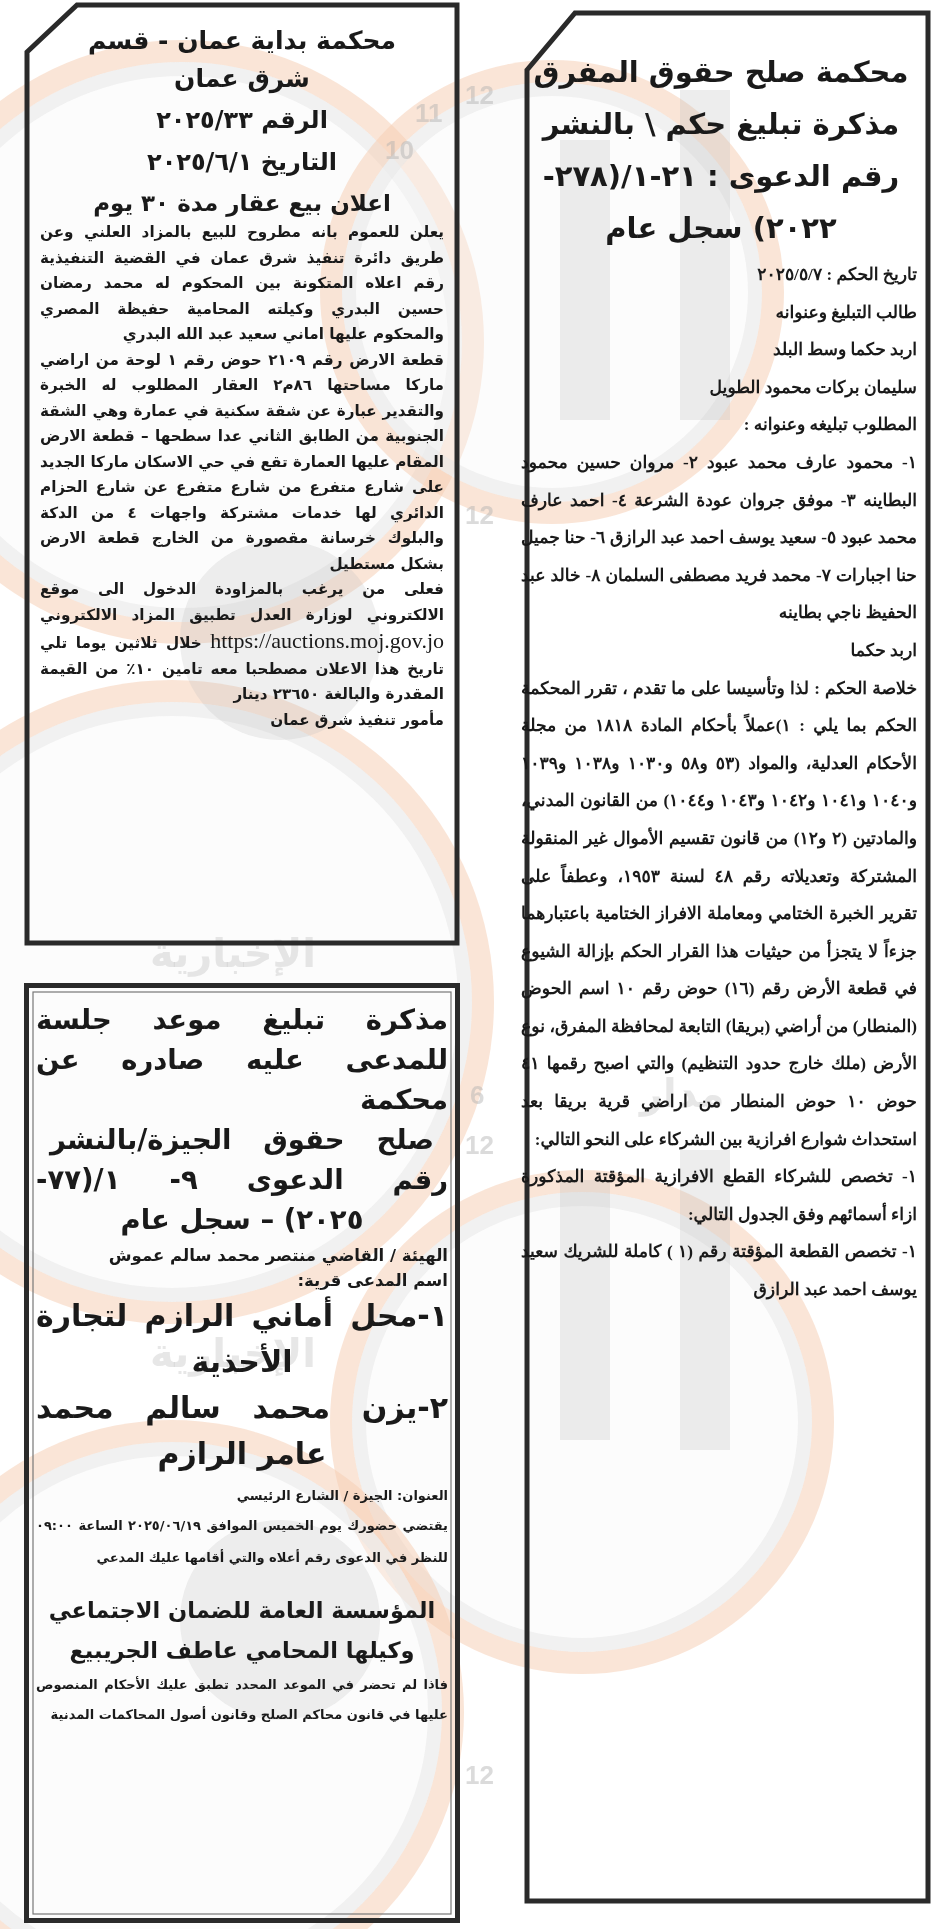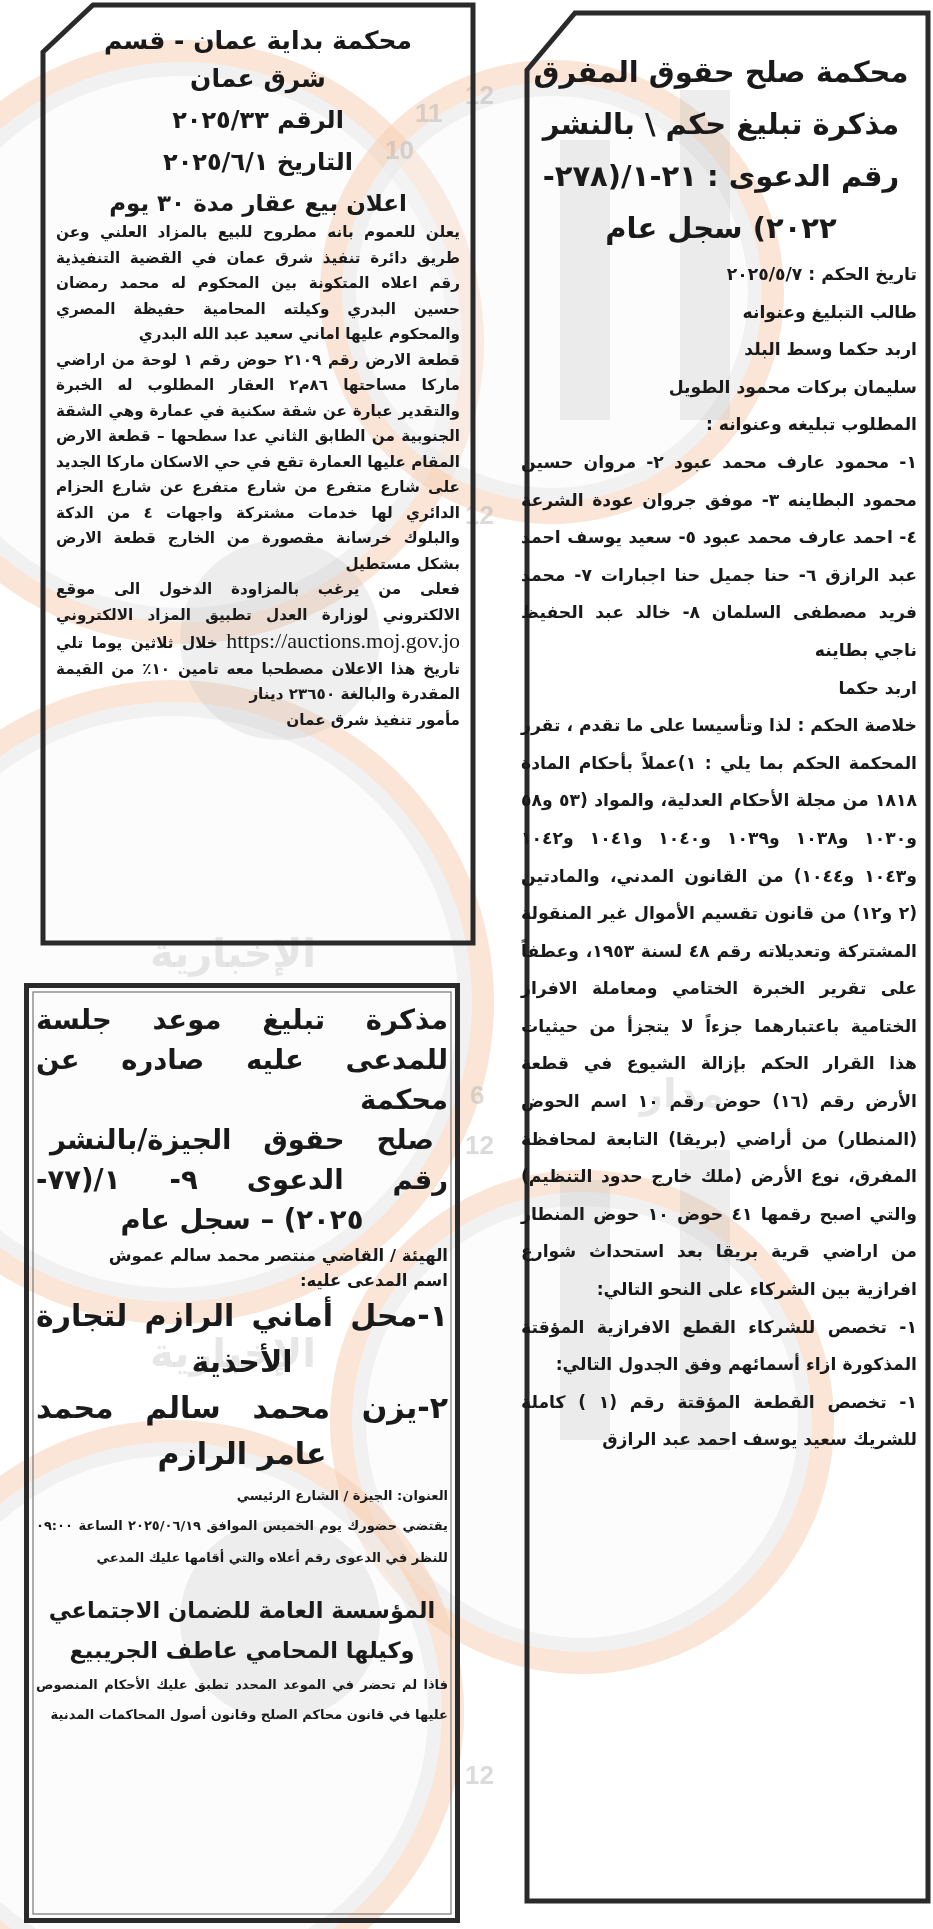--- a/index.html
+++ b/index.html
@@ -27,42 +27,42 @@
     position:absolute; box-sizing:border-box; background:transparent;
     direction:rtl; text-align:right;
   }
   .notice .frame { position:absolute; inset:0; pointer-events:none; }
   .notice .content { position:relative; padding:0 14px; }
 
   .title-center { text-align:center; font-weight:bold; }
   .just { text-align:justify; text-align-last:right; }
 
   
-  #n1 { left:40px; top:2px; width:436px; height:944px; }
+  #n1 { left:24px; top:2px; width:436px; height:944px; }
   #n1 .content { padding:20px 16px 0 16px; }
   #n1 .h { font-size:25px; line-height:38px; }
   #n1 .h2 { font-size:24px; line-height:40px; margin-top:2px; }
   #n1 .body { font-size:15.2px; line-height:25.5px; font-weight:bold; }
   #n1 .url { font-family:"Liberation Serif", serif; font-weight:normal; font-size:22px; }
 
   
   #n2 { left:24px; top:983px; width:436px; height:940px; }
   #n2 .content { padding:16px 12px 0 12px; }
   #n2 .h { font-size:27.5px; line-height:40px; font-weight:bold; text-align:justify; text-align-last:justify; }
   #n2 .h-last { text-align-last:center; }
   #n2 .sm { font-size:16.5px; line-height:25px; font-weight:bold; }
   #n2 .big { font-size:30px; line-height:46px; font-weight:bold; }
   #n2 .mid { font-size:13px; line-height:29px; font-weight:bold; }
   #n2 .mid2 { font-size:22.5px; line-height:40px; font-weight:bold; text-align:center; }
 
   
   #n3 { left:505px; top:10px; width:426px; height:1894px; }
   #n3 .content { padding:36px 22px 0 22px; }
   #n3 .h { font-size:29px; line-height:52px; }
-  #n3 .body { font-size:17.2px; line-height:37.6px; font-weight:bold; }
+  #n3 .body { font-size:17.2px; line-height:37.6px; font-weight:bold;font-family:Liberation Serif, serif; }
 </style>
 </head>
 <body>
 
 <div class="wm wm-ring" style="left:-120px; top:40px; width:560px; height:560px;"></div>
 <div class="wm wm-ring" style="left:320px; top:60px; width:420px; height:420px;"></div>
 <div class="wm wm-ring" style="left:-150px; top:680px; width:600px; height:600px;"></div>
 <div class="wm wm-ring" style="left:330px; top:1170px; width:460px; height:460px;"></div>
 <div class="wm wm-ring" style="left:-120px; top:1420px; width:540px; height:540px;"></div>
 <div class="wm wm-bar" style="left:560px; top:140px; width:50px; height:280px;"></div>
@@ -107,21 +107,21 @@
     <rect x="2.5" y="2.5" width="431" height="935" fill="none" stroke="#2a2a2a" stroke-width="5"></rect>
     <rect x="9" y="9" width="418" height="922" fill="none" stroke="#777" stroke-width="1.2"></rect>
   </svg>
   <div class="content">
     <div class="h">مذكرة تبليغ موعد جلسة</div>
     <div class="h">للمدعى عليه صادره عن محكمة</div>
     <div class="h" style="padding:0 14px;">صلح حقوق الجيزة/بالنشر</div>
     <div class="h">رقم الدعوى ٩- ١/(٧٧-</div>
     <div class="h h-last">٢٠٢٥) – سجل عام</div>
     <div class="sm" style="margin-top:4px;">الهيئة / القاضي منتصر محمد سالم عموش</div>
-    <div class="sm">اسم المدعى عليه:</div>
+    <div class="sm">اسم المدعى قرية:</div>
     <div class="big" style="text-align:justify; text-align-last:center;">١-محل أماني الرازم لتجارة الأحذية</div>
     <div class="big" style="text-align:justify; text-align-last:center;">٢-يزن محمد سالم محمد عامر الرازم</div>
     <div class="mid" style="margin-top:4px;">العنوان: الجيزة / الشارع الرئيسي</div>
     <div class="mid just" style="line-height:32px;">يقتضي حضورك يوم الخميس الموافق ٢٠٢٥/٠٦/١٩ الساعة ٠٩:٠٠ للنظر في الدعوى رقم أعلاه والتي أقامها عليك المدعي</div>
     <div class="mid2" style="margin-top:16px;">المؤسسة العامة للضمان الاجتماعي</div>
     <div class="mid2">وكيلها المحامي عاطف الجريبيع</div>
     <div class="mid just" style="line-height:30px;">فاذا لم تحضر في الموعد المحدد تطبق عليك الأحكام المنصوص عليها في قانون محاكم الصلح وقانون أصول المحاكمات المدنية</div>
   </div>
 </div>
 

